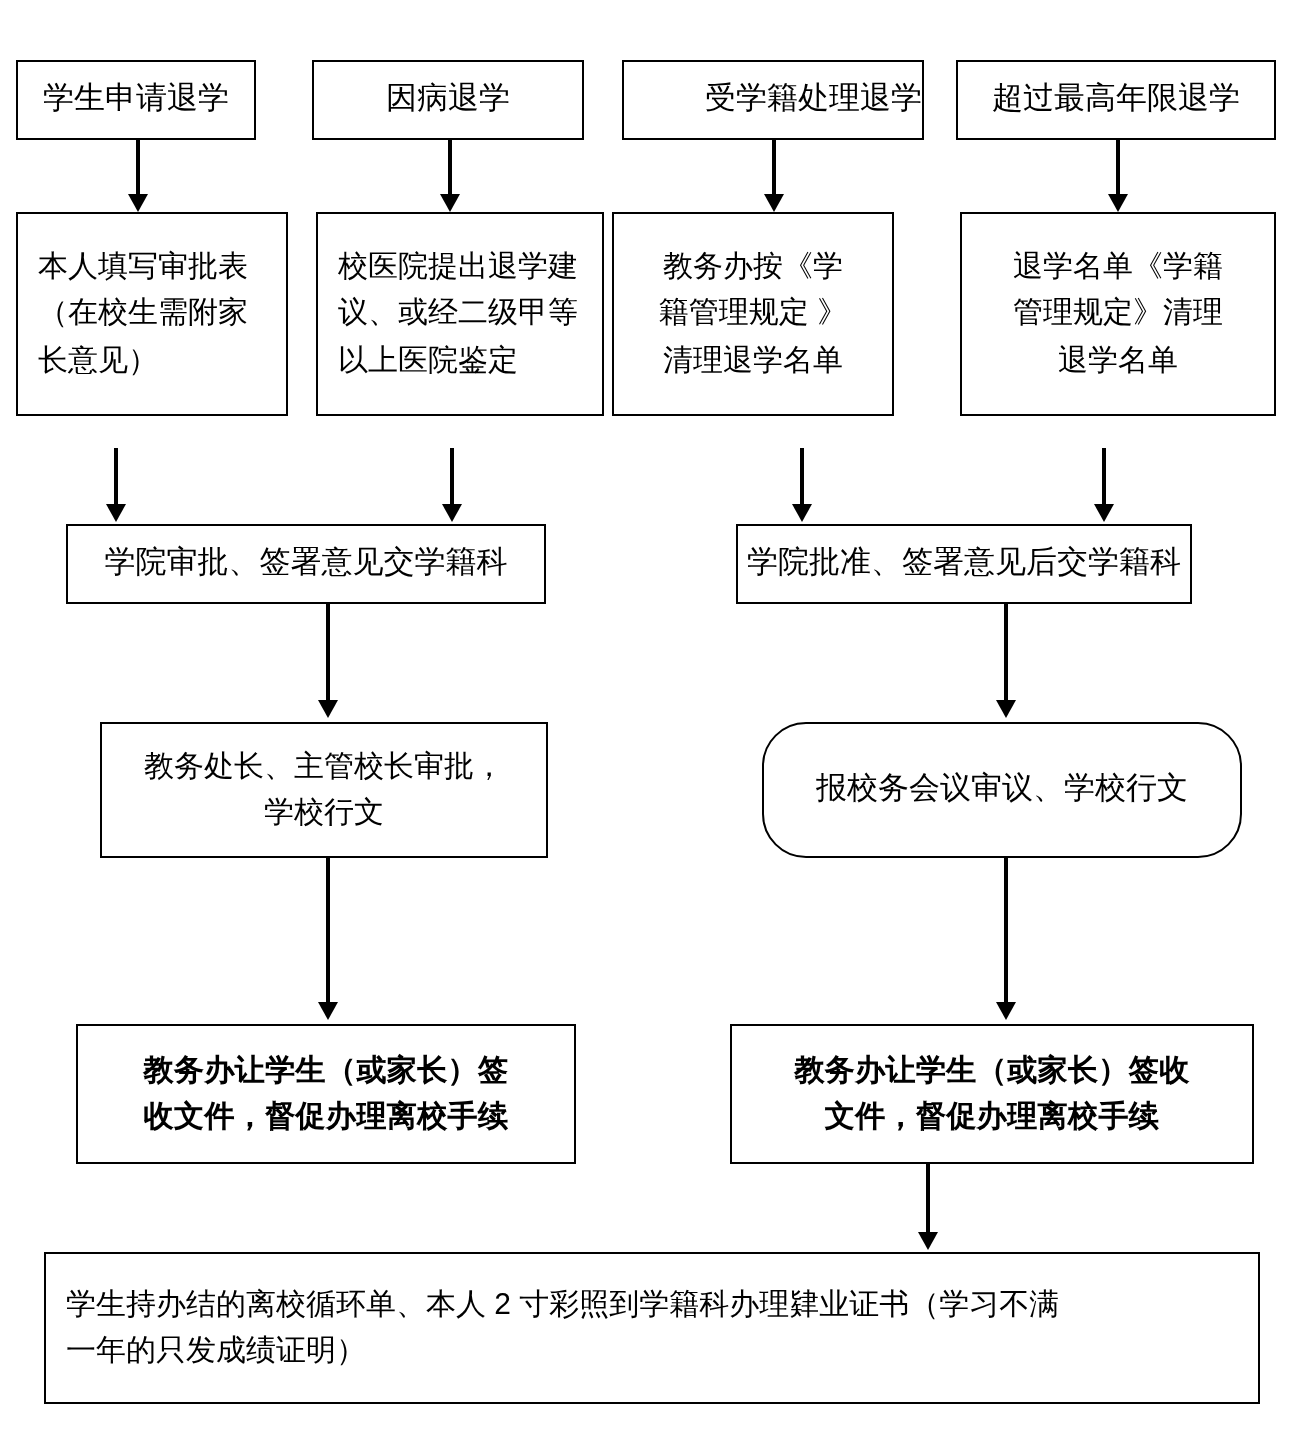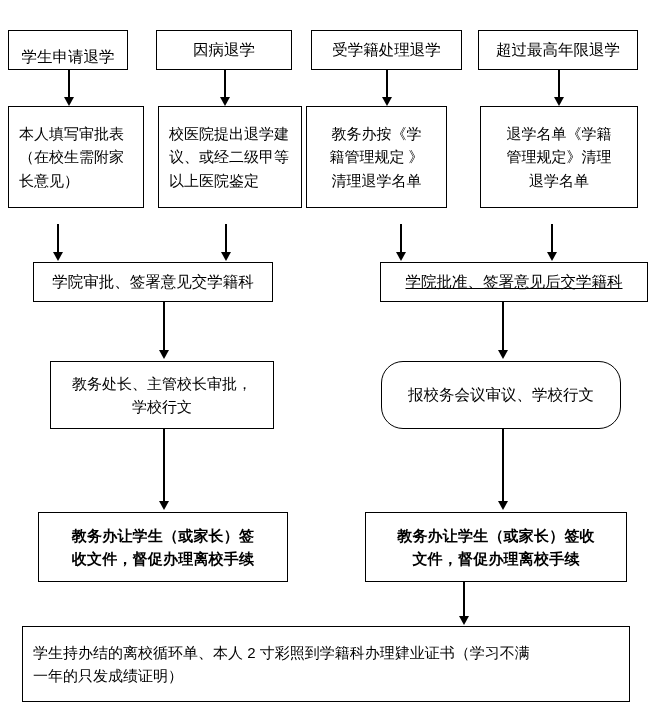--- a/index.html
+++ b/index.html
@@ -47,29 +47,29 @@
     border-left:5px solid transparent;
     border-right:5px solid transparent;
     border-top:9px solid #000;
   }
 </style>
 </head>
 <body>
 
 <div id="canvas">
 
-  <div class="node center single" style="left:8px;top:30px;width:120px;height:40px;justify-content:flex-end;">
+  <div class="node center single" style="left:8px;top:30px;width:120px;height:40px;">
     <span class="ln">学生申请退学</span>
   </div>
 
   <div class="node center single" style="left:156px;top:30px;width:136px;height:40px;">
     <span class="ln">因病退学</span>
   </div>
 
-  <div class="node center single" style="left:311px;top:30px;width:151px;height:40px;">
+  <div class="node center single" style="left:311px;top:30px;width:151px;height:40px;align-items:flex-end;">
     <span class="ln">受学籍处理退学</span>
   </div>
 
   <div class="node center single" style="left:478px;top:30px;width:160px;height:40px;">
     <span class="ln">超过最高年限退学</span>
   </div>
 
   <div class="conn" style="left:68px;top:70px;height:36px;">
     <span class="stem" style="height:27px;"></span>
       <span class="head" style="top:27px;"></span>
@@ -125,21 +125,21 @@
   </div>
   <div class="conn" style="left:551px;top:224px;height:38px;">
     <span class="stem" style="height:28px;"></span>
       <span class="head" style="top:28px;"></span>
   </div>
 
   <div class="node center single" style="left:33px;top:262px;width:240px;height:40px;">
     <span class="ln">学院审批、签署意见交学籍科</span>
   </div>
 
-  <div class="node center single" style="left:380px;top:262px;width:268px;height:40px;text-decoration:underline;">
+  <div class="node center single" style="left:368px;top:262px;width:228px;height:40px;">
     <span class="ln">学院批准、签署意见后交学籍科</span>
   </div>
 
   <div class="conn" style="left:163px;top:302px;height:58px;">
     <span class="stem" style="height:48px;"></span>
       <span class="head" style="top:48px;"></span>
   </div>
   <div class="conn" style="left:502px;top:302px;height:58px;">
     <span class="stem" style="height:48px;"></span>
       <span class="head" style="top:48px;"></span>

